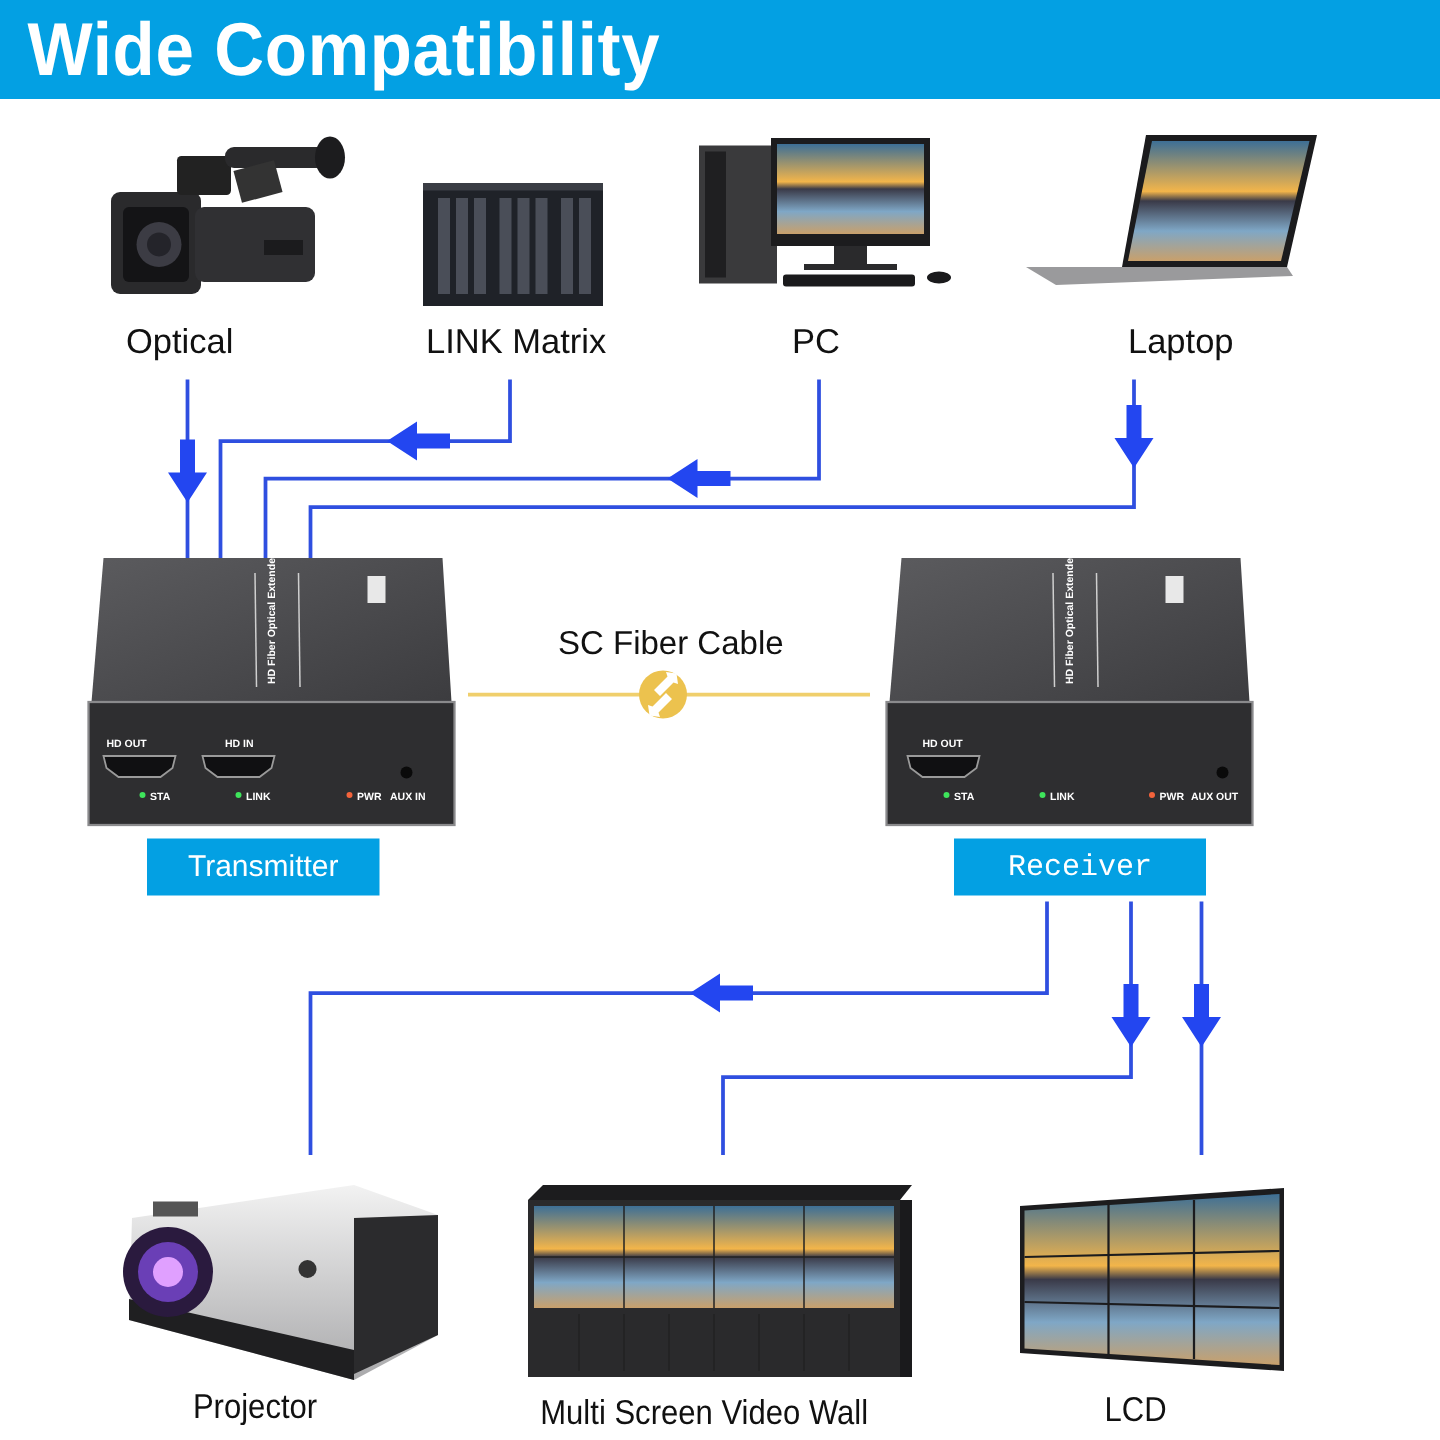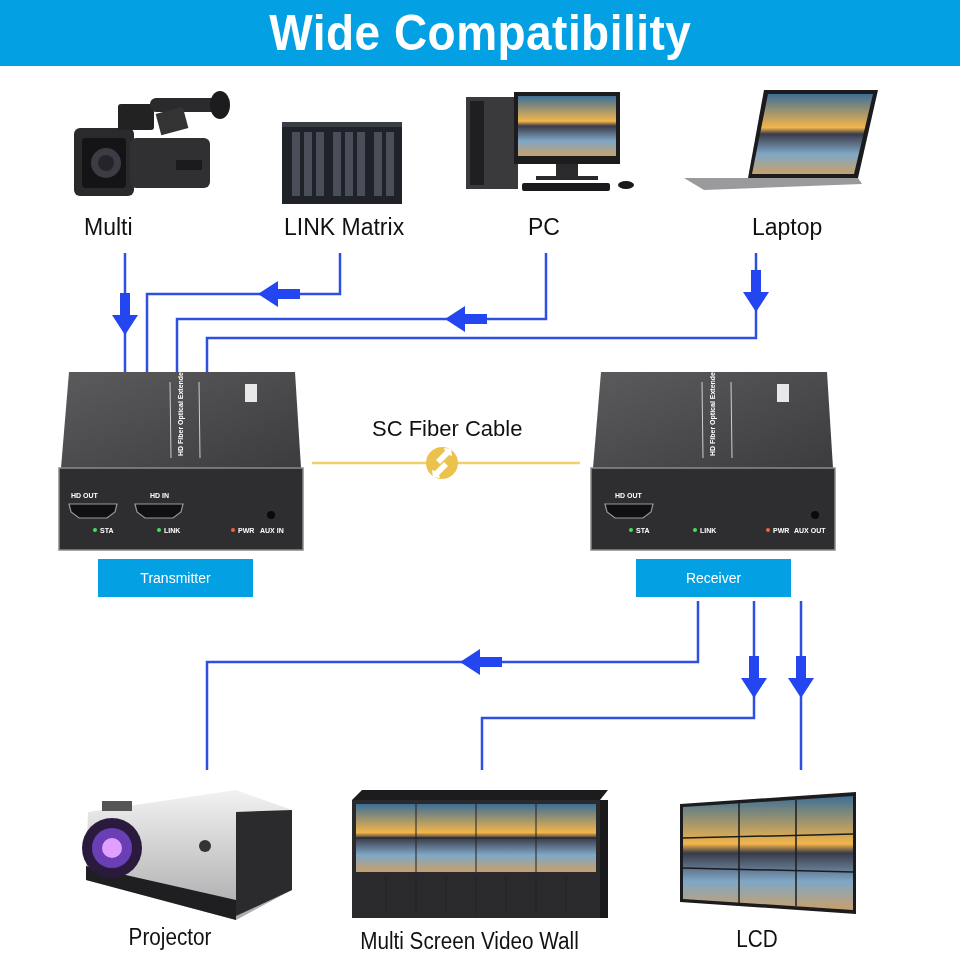--- a/index.html
+++ b/index.html
@@ -1,21 +1,21 @@
 <!DOCTYPE html>
 <html><head>
 <meta charset="utf-8">
 <style>
   html, body { margin: 0; padding: 0; background: #ffffff; }
   body { width: 960px; height: 960px; position: relative; overflow: hidden; font-family: "Liberation Sans", sans-serif; }
-  .banner { position: absolute; left: 0; top: 0; width: 960px; height: 66px; background: #03a0e3; display: flex; align-items: center; justify-content: center; }
+  .banner { position: absolute; left: 0; top: 0; width: 960px; height: 66px; background: #03a0e3; display: flex; align-items: center; justify-content: flex-start; }
   .banner h1 { margin: 0; color: #ffffff; font-size: 50px; font-weight: bold; letter-spacing: 0.5px; transform: scaleX(0.92); }
   .dev-label { position: absolute; font-size: 23px; color: #111; text-align: center; white-space: nowrap; }
   .dev-label.narrow { transform: scaleX(0.9); }
-  .tag { position: absolute; background: #03a0e3; color: #fff; font-size: 14px; display: flex; align-items: center; justify-content: center; height: 38px; }
+  .tag { position: absolute; background: #03a0e3; color: #fff; font-size: 20px; display: flex; align-items: center; justify-content: center; height: 38px; }
   svg.overlay { position: absolute; left: 0; top: 0; width: 960px; height: 960px; }
   .fiber-label { position: absolute; left: 372px; top: 416px; font-size: 22px; color: #111; }
   .unit { position: absolute; }
   .unit-text { font-family: "Liberation Sans", sans-serif; font-weight: bold; fill: #ffffff; font-size: 7px; }
 </style>
 </head>
 <body>
 
 <div class="banner">
   <h1>Wide Compatibility</h1>
@@ -151,21 +151,21 @@
     <polygon points="683,807 853,796 853,910 683,899" fill="url(#screen)"></polygon>
     <g stroke="#1c1c1e" stroke-width="1.5">
       <line x1="739" y1="803" x2="739" y2="903"></line>
         <line x1="796" y1="800" x2="796" y2="906"></line>
       <line x1="683" y1="838" x2="853" y2="834"></line>
         <line x1="683" y1="868" x2="853" y2="872"></line>
     </g>
   </g>
 </svg>
 
-<div class="dev-label" style="left:84px;top:214px;">Multi</div>
+<div class="dev-label" style="left:84px;top:214px;">Optical</div>
 <div class="dev-label" style="left:284px;top:214px;">LINK Matrix</div>
 <div class="dev-label" style="left:528px;top:214px;">PC</div>
 <div class="dev-label" style="left:731px;top:214px;margin-left:21px;">Laptop</div>
 
 <svg class="unit" style="left:55px;top:370px;" width="252" height="182" viewBox="0 0 252 182">
   <polygon points="14,2 240,2 246,98 6,98" fill="url(#boxtop)"></polygon>
   <line x1="115" y1="12" x2="116" y2="88" stroke="#cfcfcf" stroke-width="1"></line>
   <line x1="144" y1="12" x2="145" y2="88" stroke="#cfcfcf" stroke-width="1"></line>
   <text class="unit-text" transform="translate(128 86) rotate(-90)">HD Fiber Optical Extender</text>
   <rect x="190" y="14" width="12" height="18" fill="#e8e8e8"></rect>
@@ -199,17 +199,17 @@
   <circle cx="108" cy="160" r="2" fill="#3ee45b"></circle>
   <text class="unit-text" x="113" y="163">LINK</text>
   <circle cx="181" cy="160" r="2" fill="#f3633b"></circle>
   <text class="unit-text" x="186" y="163">PWR</text>
   <text class="unit-text" x="207" y="163">AUX OUT</text>
 </svg>
 
 <div class="fiber-label">SC Fiber Cable</div>
 
 <div class="tag" style="left:98px;top:559px;width:155px;">Transmitter</div>
-<div class="tag" style="left:636px;top:559px;width:155px;">Receiver</div>
+<div class="tag" style="left:636px;top:559px;width:168px;font-family:Liberation Mono, monospace;">Receiver</div>
 
 <div class="dev-label narrow" style="left:124px;top:924px;">Projector</div>
 <div class="dev-label narrow" style="left:348px;top:928px;">Multi Screen Video Wall</div>
 <div class="dev-label narrow" style="left:734px;top:926px;">LCD</div>
 
 </body></html>

